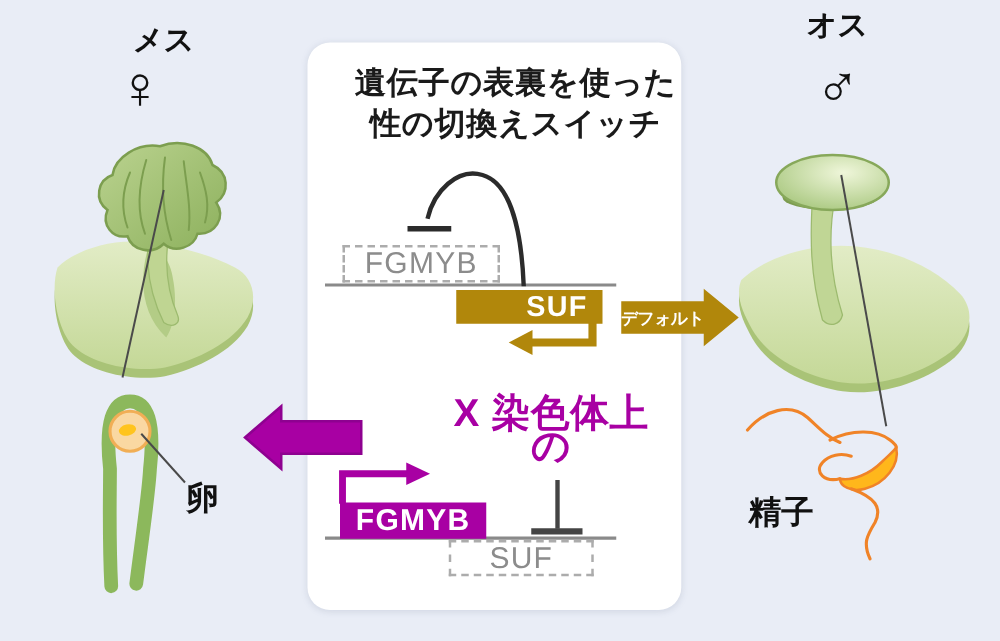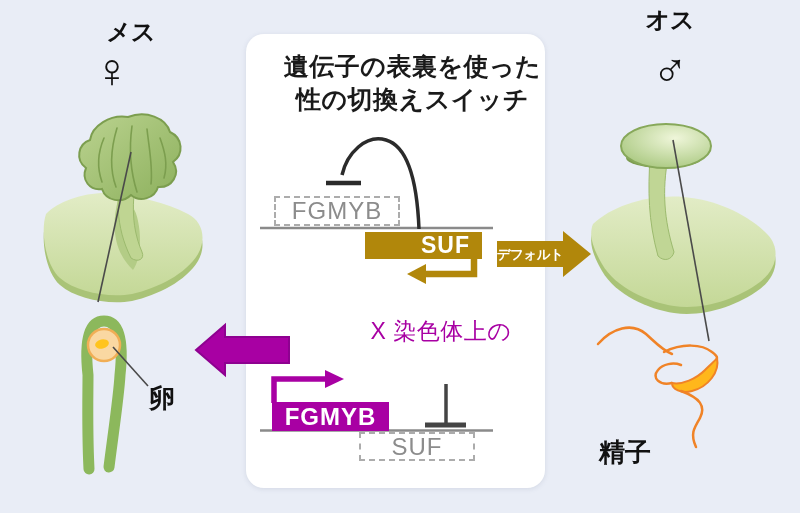--- a/index.html
+++ b/index.html
@@ -28,21 +28,21 @@
   }
   .dashed{border:2px dashed #ACACAC;color:#8C8C8C;font-size:24px;background:transparent;}
   .gold{background:#B1870B;color:#ffffff;font-size:23px;font-weight:600;justify-content:flex-end;padding-right:12px;}
   .magenta{background:#A800A3;color:#ffffff;font-size:24px;font-weight:600;}
   .top-fgmyb{left:274px;top:196px;width:126px;height:30px;}
   .top-suf{left:365px;top:232px;width:117px;height:27px;}
   .bottom-fgmyb{left:272px;top:402px;width:117px;height:29px;}
   .bottom-suf{left:359px;top:432px;width:116px;height:29px;}
   .x-note{
     left:356px;top:318px;width:170px;text-align:center;
-    color:#A800A3;font-size:23px;font-weight:400;line-height:26px;letter-spacing:.5px;
+    color:#A800A3;font-size:31px;font-weight:700;line-height:26px;letter-spacing:.5px;
   }
   .cell-label{font-size:26px;font-weight:600;color:#111;}
 </style>
 </head>
 <body>
 
 <div class="stage">
 
   <div class="panel"></div>
 
@@ -146,15 +146,15 @@
   <div class="abs gene-box gold top-suf">SUF</div>
 
   <div class="abs x-note">
     <div>X 染色体上の</div>
   </div>
 
   <div class="abs gene-box magenta bottom-fgmyb">FGMYB</div>
   <div class="abs gene-box dashed bottom-suf">SUF</div>
 
   <div class="abs cell-label" style="left:149px;top:381px;">卵</div>
-  <div class="abs cell-label" style="left:599px;top:392px;margin-top:43px;">精子</div>
+  <div class="abs cell-label" style="left:599px;top:392px;">精子</div>
 
 </div>
 
 </body></html>

